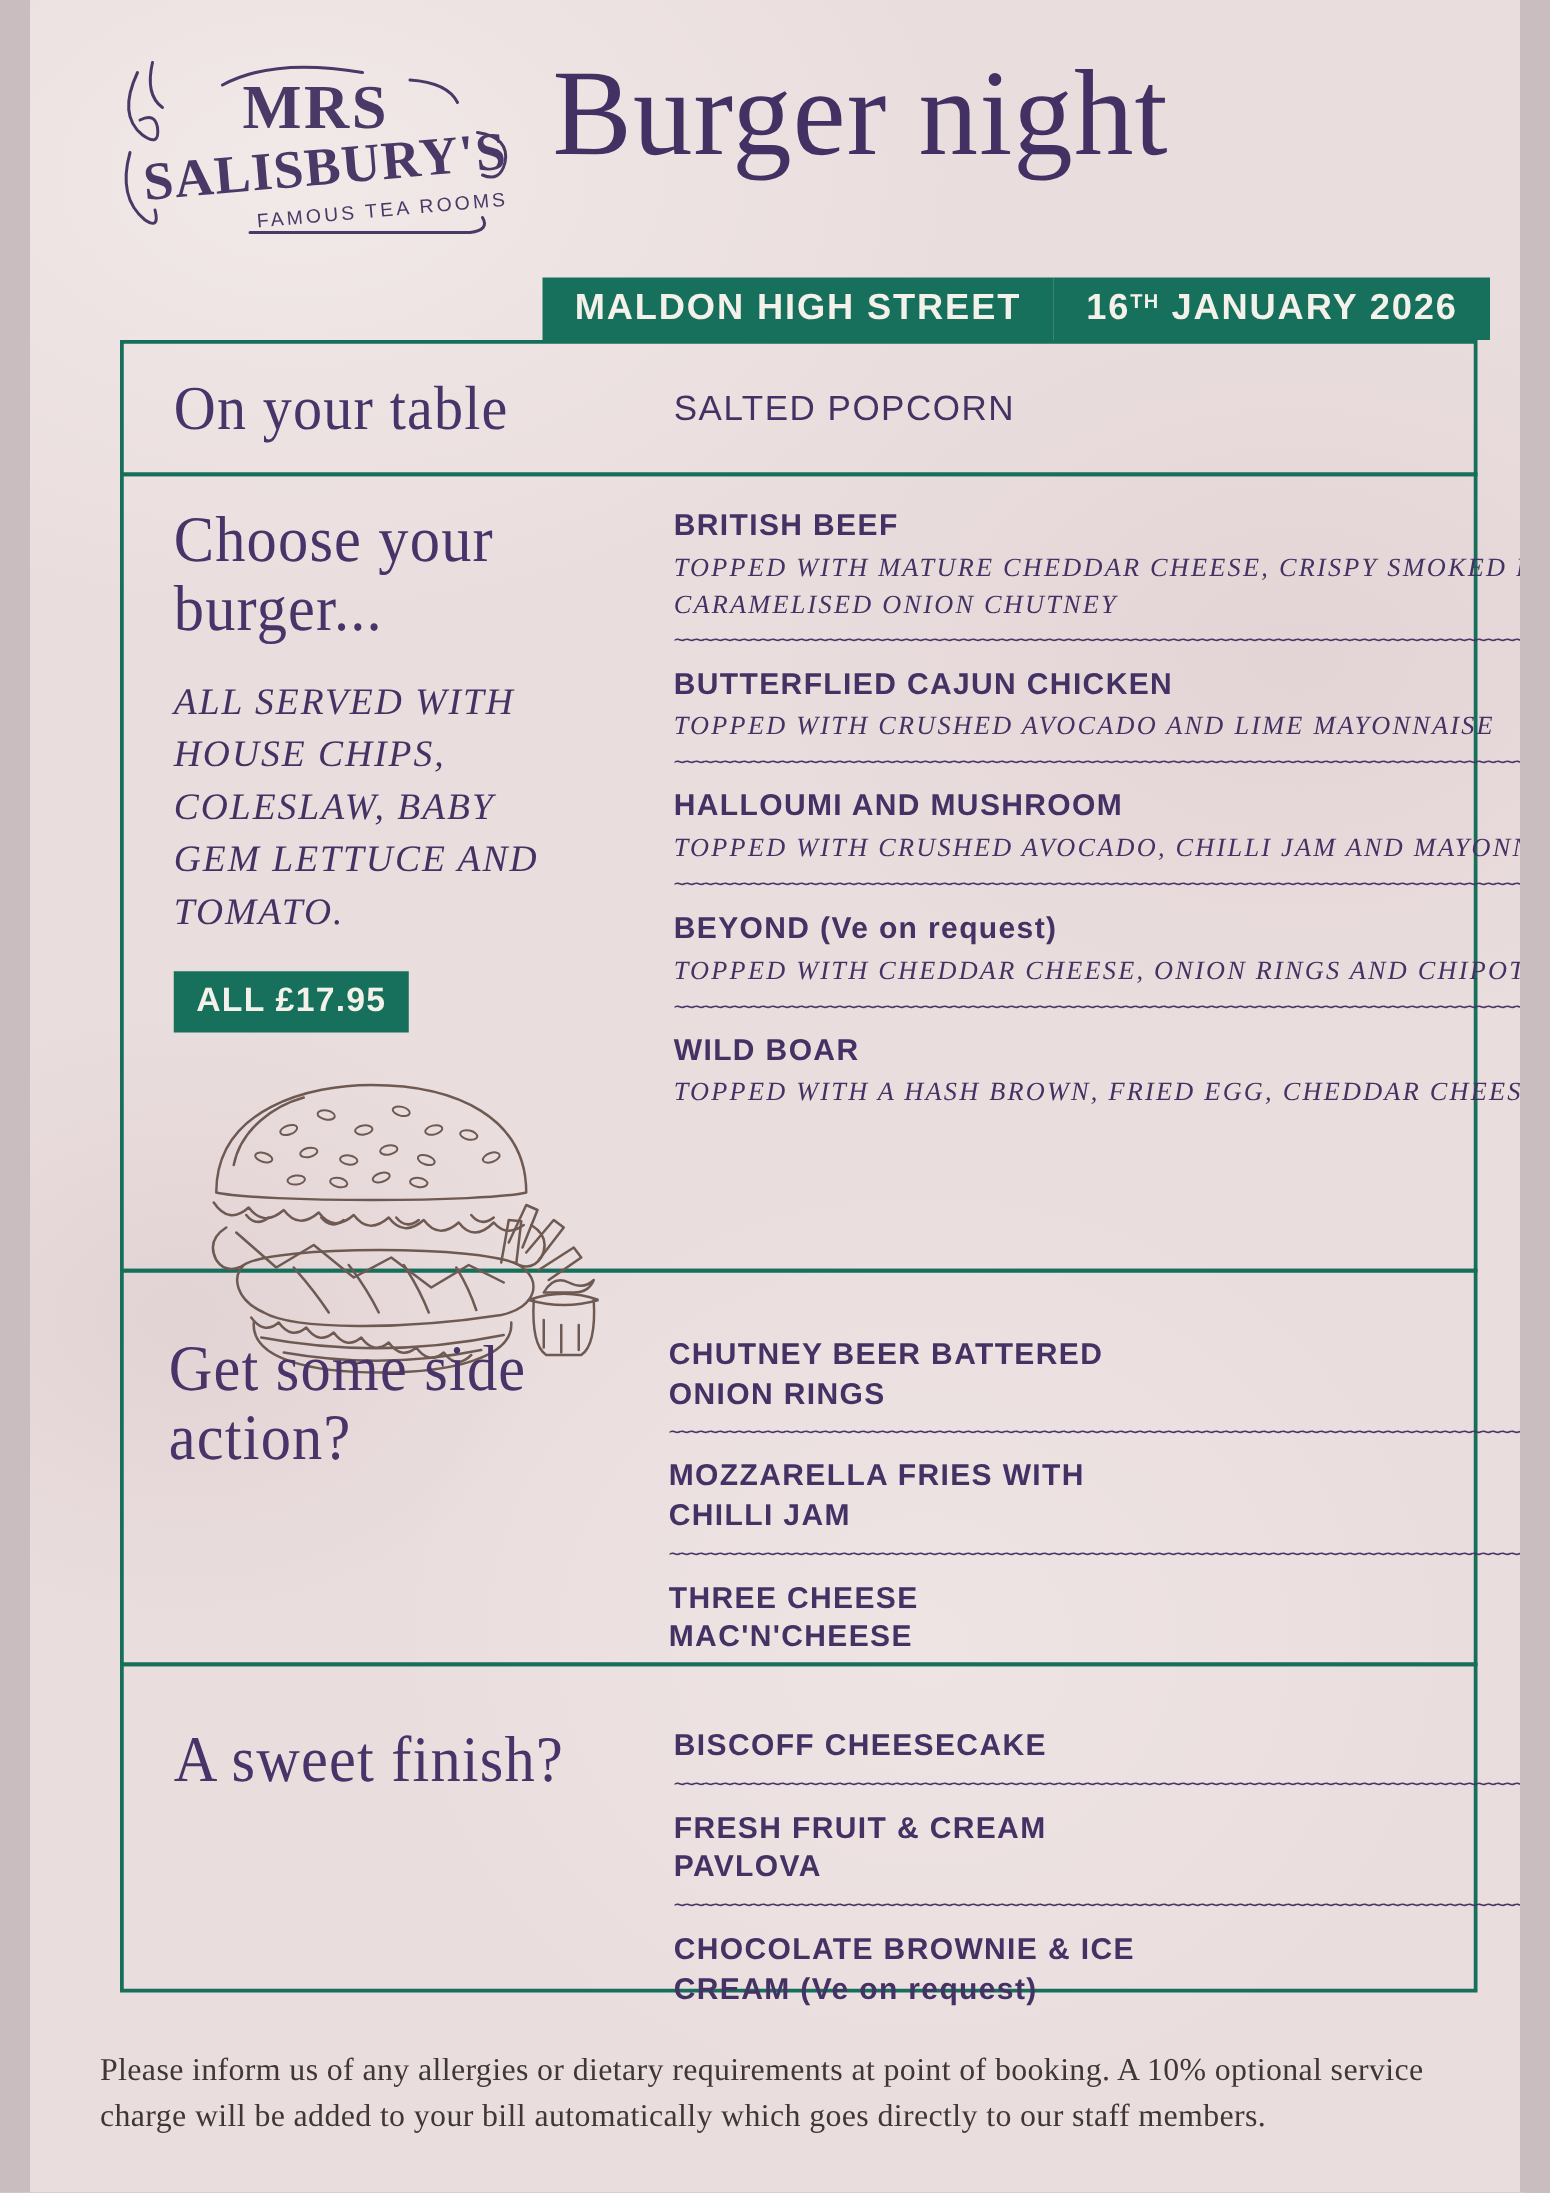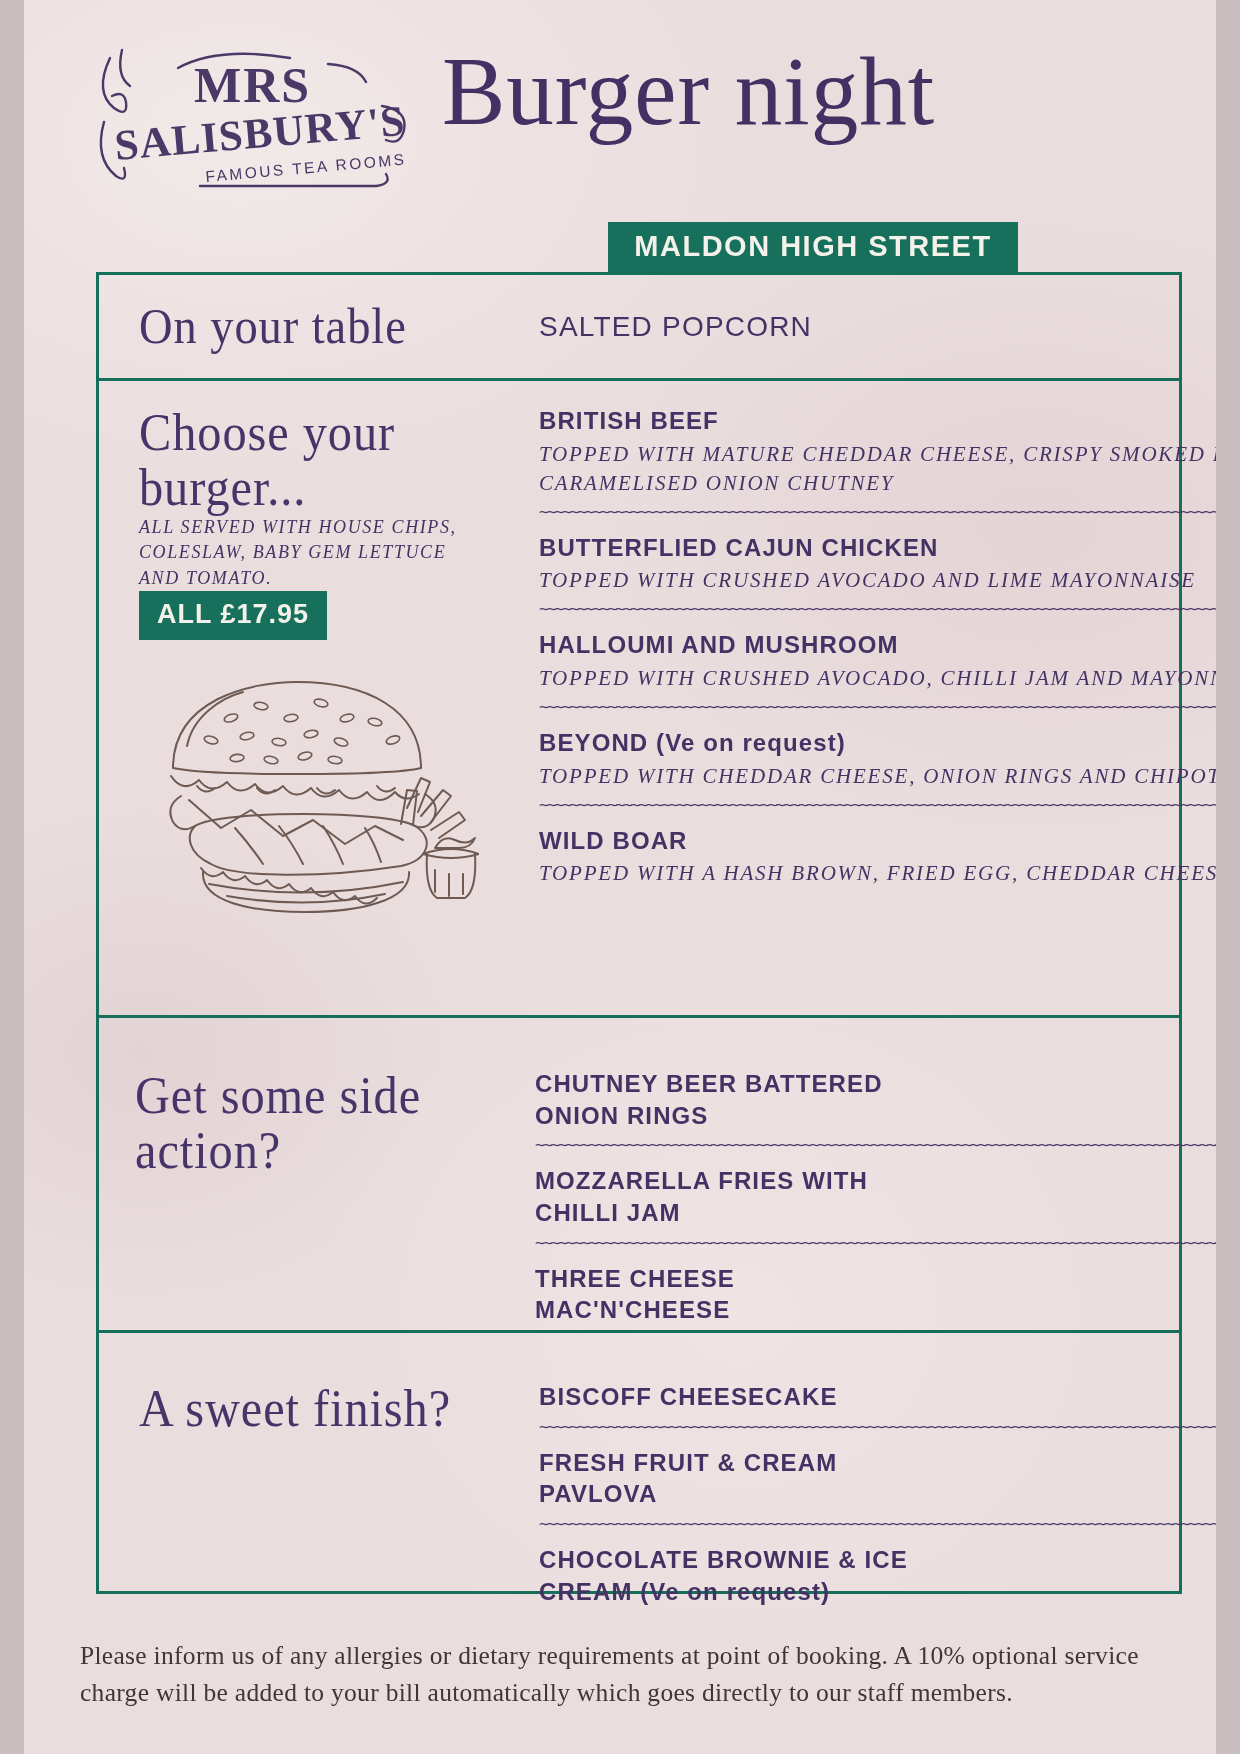--- a/index.html
+++ b/index.html
@@ -26,23 +26,23 @@
     grid-template-columns:400px 1fr;padding:0 60px 0 40px;}
   .box + .box{margin-top:-3px;}
   .box-ontable{height:109px;align-items:center;}
   .box-burgers{height:640px;padding-top:24px;}
   .box-sides{height:318px;padding-top:50px;padding-left:36px;}
   .box-sweet{height:264px;padding-top:48px;}
   .script-head{font-family:"Liberation Serif",serif;font-weight:400;color:#483469;
     font-size:52px;line-height:1.06;letter-spacing:1px;transform:scaleX(.93);transform-origin:left top;}
   .box-ontable .script-head{font-size:50px;}
   
-  .burger-note{font-family:"Liberation Serif",serif;font-style:italic;
-    font-size:18px;letter-spacing:1.6px;line-height:1.4;color:#453264;width:330px;}
-  .price-badge{display:inline-block;background:#17705b;color:#f4f1ea;
+  .burger-note{margin-top:26px;font-family:"Liberation Serif",serif;font-style:italic;
+    font-size:30px;letter-spacing:1.6px;line-height:1.4;color:#453264;width:330px;}
+  .price-badge{display:inline-block;margin-top:26px;background:#17705b;color:#f4f1ea;
     font-weight:bold;font-size:27px;letter-spacing:1px;padding:8px 18px 10px;}
   .burger-art{margin-top:8px;width:340px;height:270px;}
   
   .item-name{font-weight:bold;font-size:24px;letter-spacing:1.1px;line-height:1.32;color:#453264;}
   .item-desc{font-family:"Liberation Serif",serif;font-style:italic;font-size:21px;
     letter-spacing:1.8px;line-height:1.38;color:#453264;margin-top:3px;}
   .wavy{overflow:hidden;white-space:nowrap;height:13px;line-height:9px;font-size:16px;
     letter-spacing:-2px;color:#4a3569;margin:9px 0 12px;font-family:"DejaVu Sans Mono",monospace;}
   .priced-row{display:flex;align-items:flex-start;}
   .priced-row .item-name{width:400px;}
@@ -72,20 +72,21 @@
       <text x="112" y="66" font-family="Liberation Serif, serif" font-size="50" font-weight="bold" fill="#4a3866" letter-spacing="2">MRS</text>
       <text x="34" y="124" font-family="Liberation Serif, serif" font-size="43" font-weight="bold" fill="#4a3866" letter-spacing="1" transform="rotate(-5 34 124)">SALISBURY'S</text>
       <text x="124" y="146" font-family="Liberation Sans, sans-serif" font-size="15.5" fill="#4a3866" letter-spacing="2.5" transform="rotate(-5 124 146)">FAMOUS TEA ROOMS</text>
     </svg>
   </div>
 
   <div class="title">Burger night</div>
 
   <div class="banners">
     <div class="banner">MALDON HIGH STREET</div>
+    <div class="banner"><span>16</span><sup>TH</sup><span> JANUARY 2026</span></div>
   </div>
 
   <div class="menu">
 
     <div class="box box-ontable">
       <div class="script-head">On your table</div>
       <div class="pop-item">SALTED POPCORN</div>
     </div>
 
     <div class="box box-burgers">

